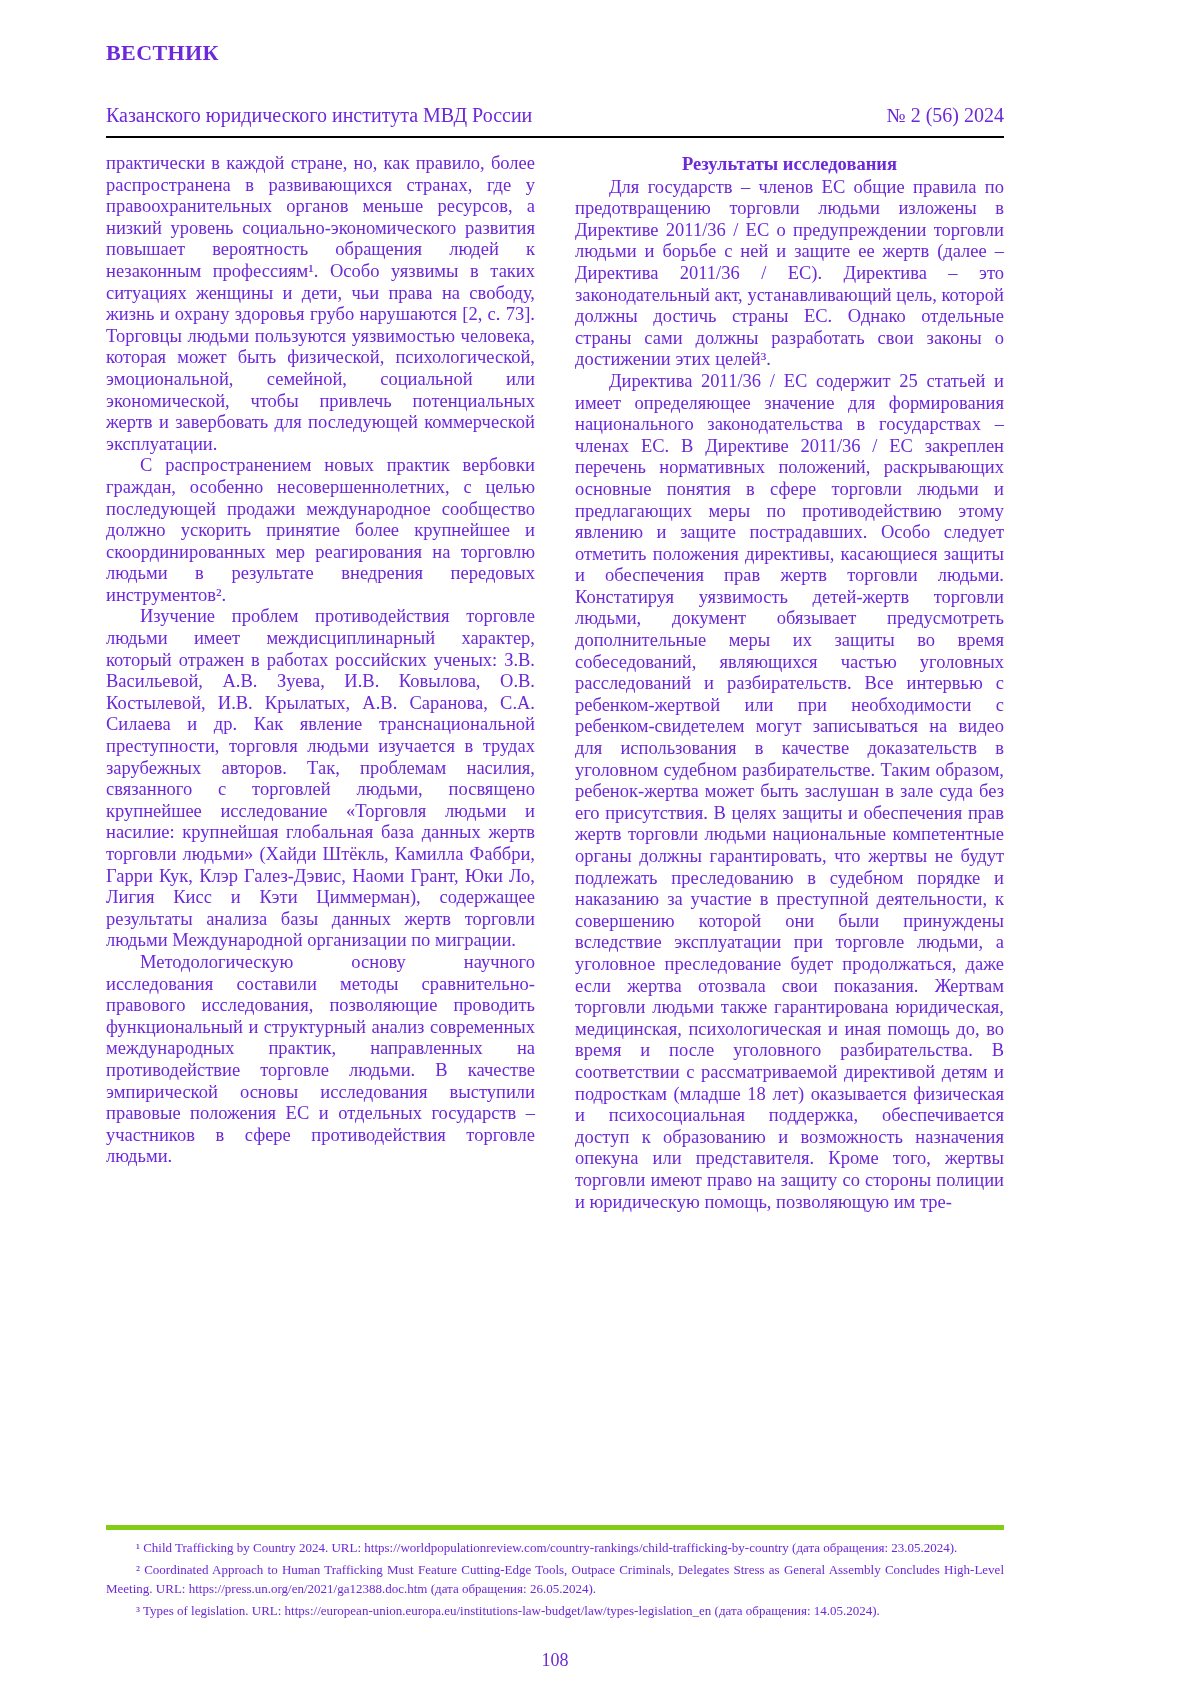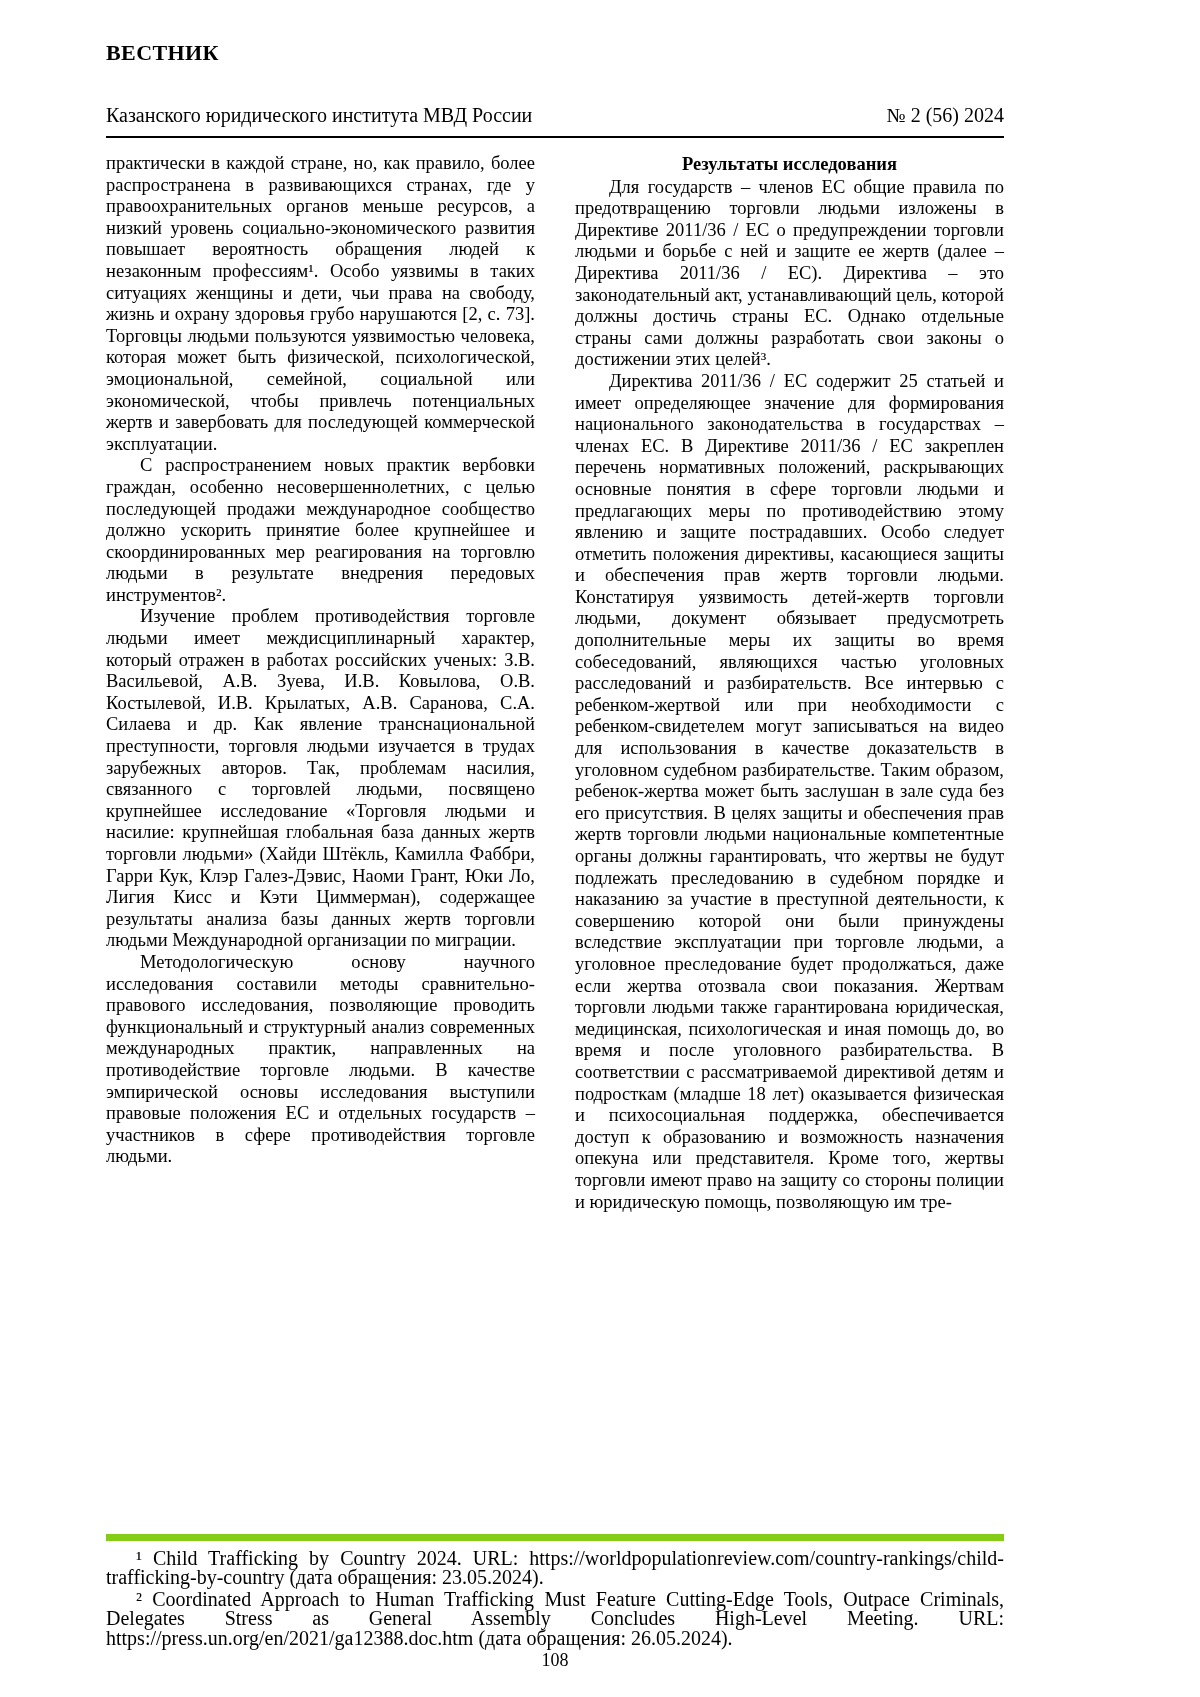--- a/index.html
+++ b/index.html
@@ -10,21 +10,21 @@
   }
   .page {
     position: relative;
     width: 1200px;
     height: 1697px;
     box-sizing: border-box;
     padding: 40px 196px 26px 106px;
     display: flex;
     flex-direction: column;
     background: #ffffff;
-    color: #000000;
+    color: #6d28d9;
     font-family: "Liberation Serif", "DejaVu Serif", serif;
   }
 
   
   .page-header { flex: 0 0 auto; }
   .journal-name {
     font-size: 22px;
     font-weight: bold;
     letter-spacing: 0.4px;
   }
@@ -68,38 +68,38 @@
     font-size: inherit;
     line-height: inherit;
     font-weight: bold;
     text-align: center;
     text-indent: 0;
   }
 
   
   .footnote-section {
     margin-top: auto;
-    border-top: 7px solid #84cc16;
+    border-top: 5px solid #84cc16;
     padding-top: 8px;
-    font-size: 20px;
+    font-size: 13px;
     line-height: 19.5px;
     text-align: justify;
     overflow-wrap: break-word;
   }
   .footnote {
     margin: 0 0 2px 0;
     text-indent: 30px;
   }
 
   
   .page-number {
     flex: 0 0 auto;
     text-align: center;
     font-size: 18px;
-    margin-top: 0;
+    margin-top: 28px;
   }
 </style>
 </head>
 <body>
 
 <div class="page">
 
   <header class="page-header">
     <div class="journal-name">ВЕСТНИК</div>
     <div class="header-row">
@@ -122,17 +122,18 @@
       <h2 class="section-heading">Результаты исследования</h2>
       <p class="para">Для государств – членов ЕС общие правила по предотвращению торговли людьми изложены в Директиве 2011/36 / ЕС о предупреждении торговли людьми и борьбе с ней и защите ее жертв (далее – Директива 2011/36 / ЕС). Директива – это законодательный акт, устанавливающий цель, которой должны достичь страны ЕС. Однако отдельные страны сами должны разработать свои законы о достижении этих целей³.</p>
       <p class="para">Директива 2011/36 / ЕС содержит 25 статьей и имеет определяющее значение для формирования национального законодательства в государствах – членах ЕС. В Директиве 2011/36 / ЕС закреплен перечень нормативных положений, раскрывающих основные понятия в сфере торговли людьми и предлагающих меры по противодействию этому явлению и защите пострадавших. Особо следует отметить положения директивы, касающиеся защиты и обеспечения прав жертв торговли людьми. Констатируя уязвимость детей-жертв торговли людьми, документ обязывает предусмотреть дополнительные меры их защиты во время собеседований, являющихся частью уголовных расследований и разбирательств. Все интервью с ребенком-жертвой или при необходимости с ребенком-свидетелем могут записываться на видео для использования в качестве доказательств в уголовном судебном разбирательстве. Таким образом, ребенок-жертва может быть заслушан в зале суда без его присутствия. В целях защиты и обеспечения прав жертв торговли людьми национальные компетентные органы должны гарантировать, что жертвы не будут подлежать преследованию в судебном порядке и наказанию за участие в преступной деятельности, к совершению которой они были принуждены вследствие эксплуатации при торговле людьми, а уголовное преследование будет продолжаться, даже если жертва отозвала свои показания. Жертвам торговли людьми также гарантирована юридическая, медицинская, психологическая и иная помощь до, во время и после уголовного разбирательства. В соответствии с рассматриваемой директивой детям и подросткам (младше 18 лет) оказывается физическая и психосоциальная поддержка, обеспечивается доступ к образованию и возможность назначения опекуна или представителя. Кроме того, жертвы торговли имеют право на защиту со стороны полиции и юридическую помощь, позволяющую им тре-</p>
     </div>
 
   </main>
 
   <footer class="footnote-section">
     <p class="footnote">¹ Child Trafficking by Country 2024. URL: https://worldpopulationreview.com/country-rankings/child-trafficking-by-country (дата обращения: 23.05.2024).</p>
     <p class="footnote">² Coordinated Approach to Human Trafficking Must Feature Cutting-Edge Tools, Outpace Criminals, Delegates Stress as General Assembly Concludes High-Level Meeting. URL: https://press.un.org/en/2021/ga12388.doc.htm (дата обращения: 26.05.2024).</p>
+    <p class="footnote">³ Types of legislation. URL: https://european-union.europa.eu/institutions-law-budget/law/types-legislation_en (дата обращения: 14.05.2024).</p>
   </footer>
 
   <div class="page-number">108</div>
 
 </div>
 
 </body></html>

